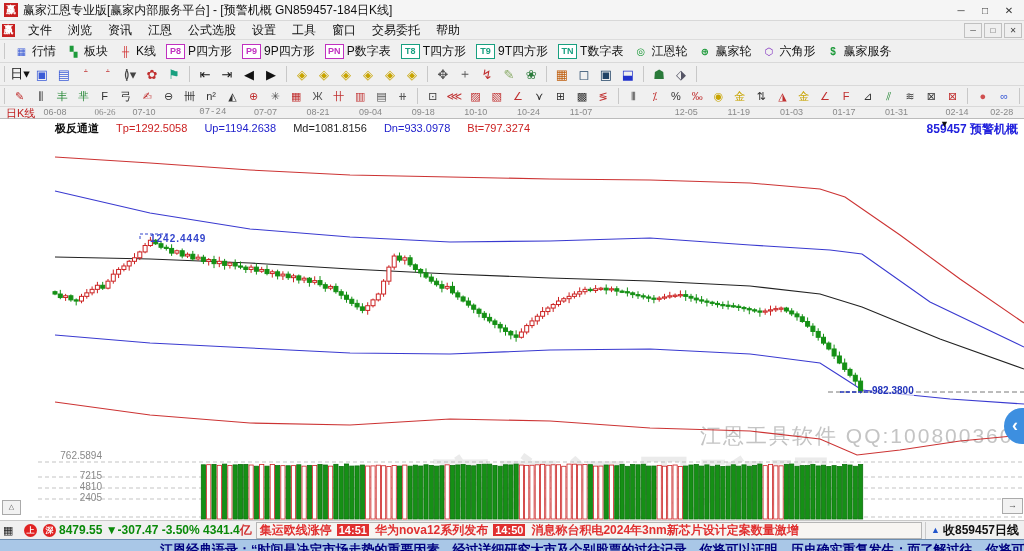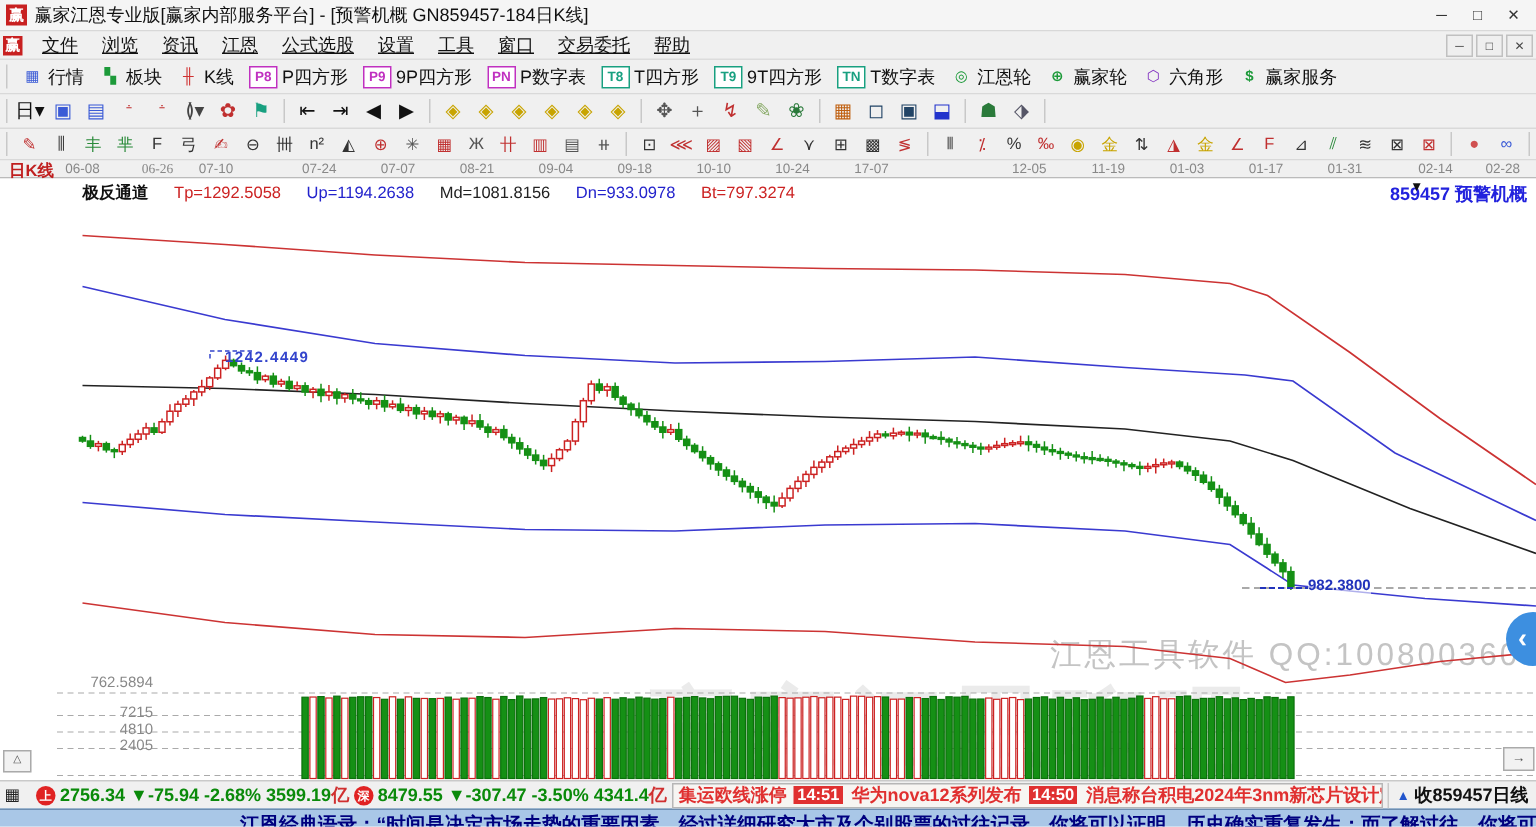--- a/index.html
+++ b/index.html
@@ -7,37 +7,37 @@
   .app{position:relative;width:1024px;height:551px;background:#f0f0f0;}
   
   .titlebar{height:20px;background:#f5f5f5;border-bottom:1px solid #d8d8d8;display:flex;align-items:center;padding:0 4px;font-size:12px;color:#111;}
   .applogo{width:14px;height:14px;background:#c82020;color:#fff;font-size:10px;font-weight:bold;display:flex;align-items:center;justify-content:center;margin-right:5px;}
   .titletext{flex:1;white-space:nowrap;overflow:hidden;}
   .winbtns{display:flex;gap:2px;}
   .winbtn{width:22px;height:15px;font-size:10px;line-height:15px;text-align:center;color:#333;background:#f5f5f5;}
   
   .menubar{height:18px;display:flex;align-items:center;font-size:12px;background:#f0f0f0;border-bottom:1px solid #dcdcdc;padding-left:2px;}
   .menubar .applogo{width:13px;height:13px;}
-  .menu-item{padding:4px 8px;color:#111;cursor:default;text-decoration:underline;}
+  .menu-item{padding:4px 8px;color:#111;cursor:default;}
   .menuspacer{flex:1;}
   .mdibtn{width:16px;height:13px;font-size:8px;line-height:13px;text-align:center;color:#444;border:1px solid #c0c0c0;background:#efefef;margin-right:2px;}
   
   .tb{display:flex;align-items:center;background:#f0f0f0;border-bottom:1px solid #d9d9d9;}
   .tbA{height:22px;font-size:12px;}
   .tbB{height:22px;}
   .tbC{height:20px;}
   .tbsep{width:1px;height:16px;background:#c8c8c8;margin:0 4px;}
   .tba-item{display:flex;align-items:center;gap:3px;padding:0 5px;height:20px;color:#111;cursor:default;}
   .tba-ico{width:15px;height:13px;font-size:10px;line-height:13px;text-align:center;font-weight:bold;}
   .tba-badge{width:17px;height:13px;font-size:9px;line-height:12px;text-align:center;font-weight:bold;border:1px solid;background:#fff;}
   .ic{width:20px;height:18px;display:flex;align-items:center;justify-content:center;font-size:13px;margin:0 1px;cursor:default;}
   .icS{font-size:11px;}
   
   .datebar{position:relative;height:11px;background:#f0f0f0;border-bottom:1px solid #bbb;font-size:9px;color:#888;}
-  .periodlabel{position:absolute;left:6px;top:-1px;color:#c02020;font-weight:bold;font-size:11px;}
+  .periodlabel{position:absolute;left:6px;top:-1px;color:#c02020;font-weight:normal;font-size:11px;}
   .datelbl{position:absolute;top:0;transform:translateX(-50%);white-space:nowrap;}
   
   .chart{position:relative;height:401px;background:#fff;overflow:hidden;}
   .chart svg{position:absolute;left:0;top:0;z-index:2;}
   .legendrow{position:absolute;left:55px;top:2px;z-index:3;font-size:11px;white-space:nowrap;}
   .legendrow span{margin-right:14px;}
   .lg-name{color:#111;font-weight:bold;}
   .lg-red{color:#cc2222;}
   .lg-blue{color:#2222cc;}
   .lg-black{color:#222;}
@@ -245,28 +245,28 @@
       <div class="ic icS" style="color: rgb(208, 80, 80);">●</div>
       <div class="ic icS" style="color: rgb(59, 91, 214);">∞</div>
       <div class="tbsep"></div>
     </div>
 
   <div class="datebar" id="datebar">
     <span class="periodlabel">日K线</span>
   <span class="datelbl" style="left: 55px;">06-08</span>
       <span class="datelbl" style="left: 105px; font-family: Liberation Serif, serif;">06-26</span>
       <span class="datelbl" style="left: 144px;">07-10</span>
-      <span class="datelbl" style="left: 212.8px;">07-24</span>
+      <span class="datelbl" style="left: 212.8px; font-family: Liberation Mono, monospace;">07-24</span>
       <span class="datelbl" style="left: 265.4px;">07-07</span>
       <span class="datelbl" style="left: 318px;">08-21</span>
       <span class="datelbl" style="left: 370.6px;">09-04</span>
       <span class="datelbl" style="left: 423.2px;">09-18</span>
       <span class="datelbl" style="left: 475.8px;">10-10</span>
       <span class="datelbl" style="left: 528.4px;">10-24</span>
-      <span class="datelbl" style="left: 581px;">17-07</span>
+      <span class="datelbl" style="left: 581px;">11-07</span>
       <span class="datelbl" style="left: 633.6px; margin-top: 11px;">11-21</span>
       <span class="datelbl" style="left: 686.2px;">12-05</span>
       <span class="datelbl" style="left: 738.8px;">11-19</span>
       <span class="datelbl" style="left: 791.4px;">01-03</span>
       <span class="datelbl" style="left: 844px;">01-17</span>
       <span class="datelbl" style="left: 896.6px;">01-31</span>
       <span class="datelbl" style="left: 957px;">02-14</span>
       <span class="datelbl" style="left: 1001.8px;">02-28</span>
     </div>
 
@@ -738,26 +738,20 @@
         <div class="vollbl" style="top: 373px;">2405</div>
       </div>
     <div class="btn-collapse">△</div>
     <div class="btn-next">→</div>
     <div class="btn-panel">‹</div>
   </div>
 
   <div class="statusbar">
     <span class="kbico">▦</span>
     <span class="idxico">上</span>
-    <span class="idxtxt">
-      <span>2756.34</span>
-      <span>▼-75.94</span>
-      <span>-2.68%</span>
-      <span>3599.19</span><span class="yi">亿</span>
-    </span>
     <span class="idxico">深</span>
     <span class="idxtxt">
       <span>8479.55</span>
       <span>▼-307.47</span>
       <span>-3.50%</span>
       <span>4341.4</span><span class="yi">亿</span>
     </span>
     <div class="tickerbox" id="tickerbox">
         <span class="tk-t">集运欧线涨停</span>
         <span class="tk-time">14:51</span>

